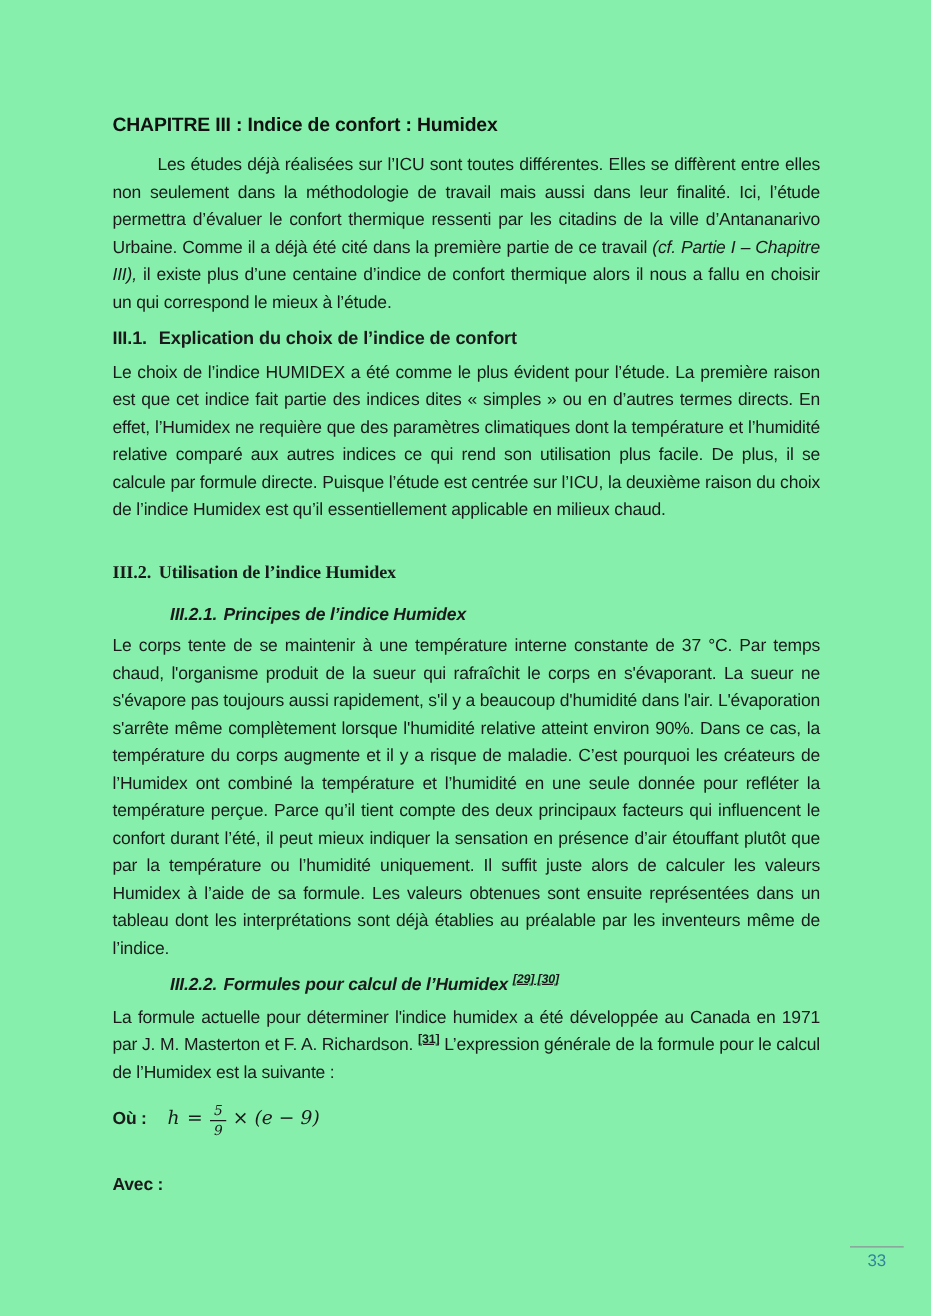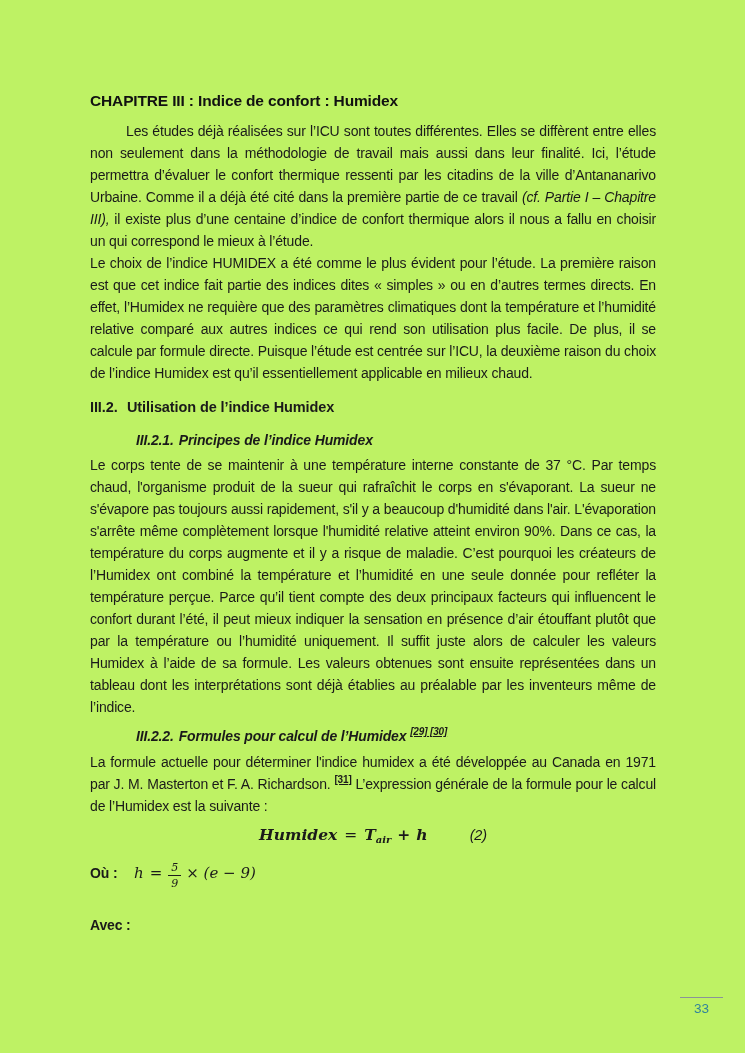--- a/index.html
+++ b/index.html
@@ -1,19 +1,19 @@
 <!DOCTYPE html>
 <html><head>
 <meta charset="utf-8">
 <style>
   html, body { margin: 0; padding: 0; background: #ffffff; }
   .page {
     position: relative;
     width: 745px; height: 1053px;
-    background: #bef264;
+    background: #86efac;
     overflow: hidden;
     box-sizing: border-box;
     padding: 91px 89px 0 90px;
     font-family: "Liberation Sans", sans-serif;
     color: #1a1a1a;
     font-size: 14px;
     letter-spacing: -0.15px;
   }
   .title {
     font-size: 15.5px; font-weight: bold; color: #111;
@@ -22,21 +22,21 @@
   p.body {
     margin: 0; text-align: justify; line-height: 22px;
   }
   p.indent { text-indent: 36px; }
   .it { font-style: italic; }
   .h2 {
     font-weight: bold; font-size: 14.5px; line-height: 20px;
     margin: 9px 0 5px 0; letter-spacing: -0.1px;
   }
   .h2 .hnum { display: inline-block; width: 37px; }
-  .h2.mt2 { margin-top: 13px; margin-bottom: 0; }
+  .h2.mt2 { margin-top: 30px; margin-bottom: 0; font-family: Liberation Serif, serif; }
   .h3 {
     font-weight: bold; font-style: italic; font-size: 14px; line-height: 19px;
     margin: 14px 0 4px 46px;
   }
   .h3 .h3num { margin-right: 5px; }
   .h3.mt3 { margin-top: 9px; margin-bottom: 5px; }
   sup.ref {
     font-size: 10px; font-weight: bold; vertical-align: super; line-height: 0; text-decoration: underline;
   }
   sup.ref.hd { font-style: italic; }
@@ -83,34 +83,34 @@
 </style>
 </head>
 <body>
 
 <div class="page">
 
   <h1 class="title">CHAPITRE III : Indice de confort : Humidex</h1>
 
   <p class="body indent"><span>Les études déjà réalisées sur l’ICU sont toutes différentes. Elles se diffèrent entre elles non seulement dans la méthodologie de travail mais aussi dans leur finalité. Ici, l’étude permettra d’évaluer le confort thermique ressenti par les citadins de la ville d’Antananarivo Urbaine. Comme il a déjà été cité dans la première partie de ce travail </span><span class="it">(cf. Partie I – Chapitre III),</span><span> il existe plus d’une centaine d’indice de confort thermique alors il nous a fallu en choisir un qui correspond le mieux à l’étude.</span></p>
 
+  <div class="h2"><span class="hnum">III.1.</span><span>Explication du choix de l’indice de confort</span></div>
 
   <p class="body">Le choix de l’indice HUMIDEX a été comme le plus évident pour l’étude. La première raison est que cet indice fait partie des indices dites « simples » ou en d’autres termes directs. En effet, l’Humidex ne requière que des paramètres climatiques dont la température et l’humidité relative comparé aux autres indices ce qui rend son utilisation plus facile. De plus, il se calcule par formule directe. Puisque l’étude est centrée sur l’ICU, la deuxième raison du choix de l’indice Humidex est qu’il essentiellement applicable en milieux chaud.</p>
 
   <div class="h2 mt2"><span class="hnum">III.2.</span><span>Utilisation de l’indice Humidex</span></div>
 
   <div class="h3"><span class="h3num">III.2.1.</span><span>Principes de l’indice Humidex</span></div>
 
   <p class="body">Le corps tente de se maintenir à une température interne constante de 37 °C. Par temps chaud, l'organisme produit de la sueur qui rafraîchit le corps en s'évaporant. La sueur ne s'évapore pas toujours aussi rapidement, s'il y a beaucoup d'humidité dans l'air. L'évaporation s'arrête même complètement lorsque l'humidité relative atteint environ 90%. Dans ce cas, la température du corps augmente et il y a risque de maladie. C’est pourquoi les créateurs de l’Humidex ont combiné la température et l’humidité en une seule donnée pour refléter la température perçue. Parce qu’il tient compte des deux principaux facteurs qui influencent le confort durant l’été, il peut mieux indiquer la sensation en présence d’air étouffant plutôt que par la température ou l’humidité uniquement. Il suffit juste alors de calculer les valeurs Humidex à l’aide de sa formule. Les valeurs obtenues sont ensuite représentées dans un tableau dont les interprétations sont déjà établies au préalable par les inventeurs même de l’indice.</p>
 
   <div class="h3 mt3"><span class="h3num">III.2.2.</span><span>Formules pour calcul de l’Humidex</span>&nbsp;<sup class="ref hd">[29] [30]</sup></div>
 
   <p class="body"><span>La formule actuelle pour déterminer l'indice humidex a été développée au Canada en 1971 par J. M. Masterton et F. A. Richardson. </span><sup class="ref">[31]</sup><span> L’expression générale de la formule pour le calcul de l’Humidex est la suivante :</span></p>
 
-  <div class="formula-row"><span class="math b">Humidex</span><span class="math eq">=</span><span class="math b">T</span><sub class="msub b">air</sub><span class="math b plus">+</span><span class="math b">h</span><span class="eqnum">(2)</span></div>
 
   <div class="ou-row"><span class="lbl ou">Où :</span><span class="math">h</span><span class="math eq">=</span><span class="frac"><span class="num">5</span><span class="den">9</span></span><span class="math">× (e − 9)</span></div>
 
   <div class="avec-row">
     <span class="lbl avec">Avec :</span>
     <div class="avec-items">
     </div>
   </div>
 
   <div class="footer-rule"></div>

